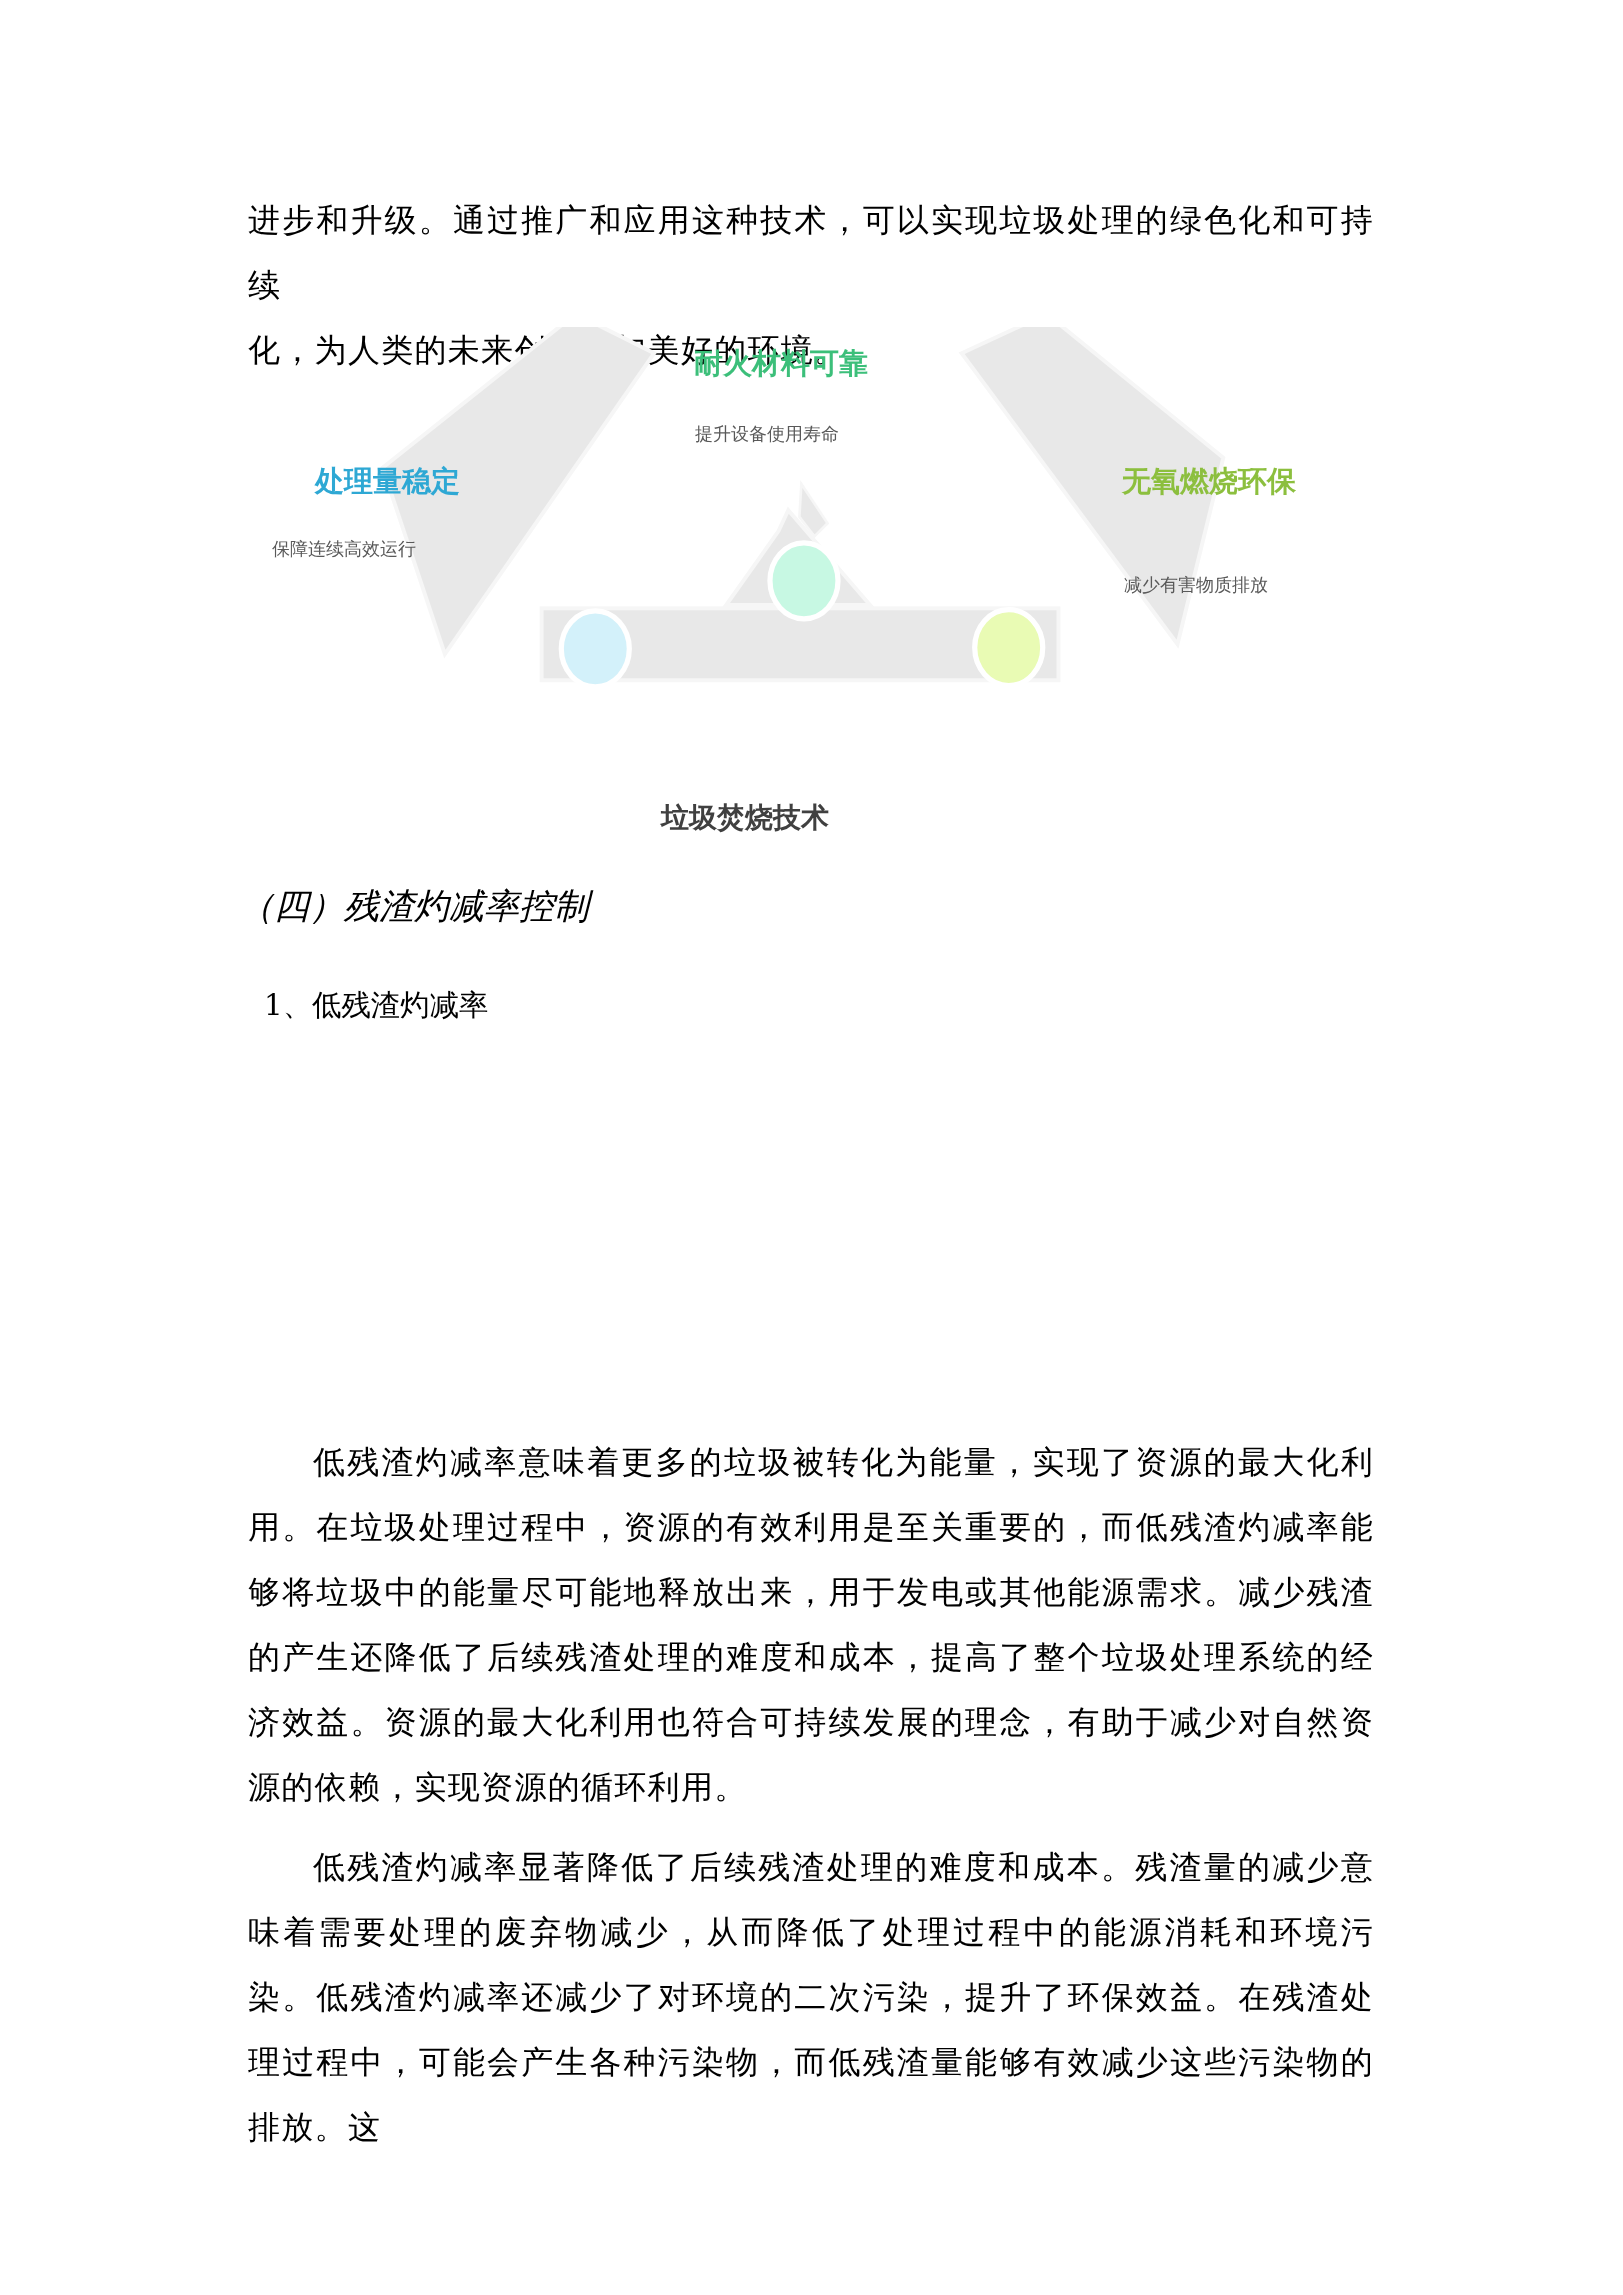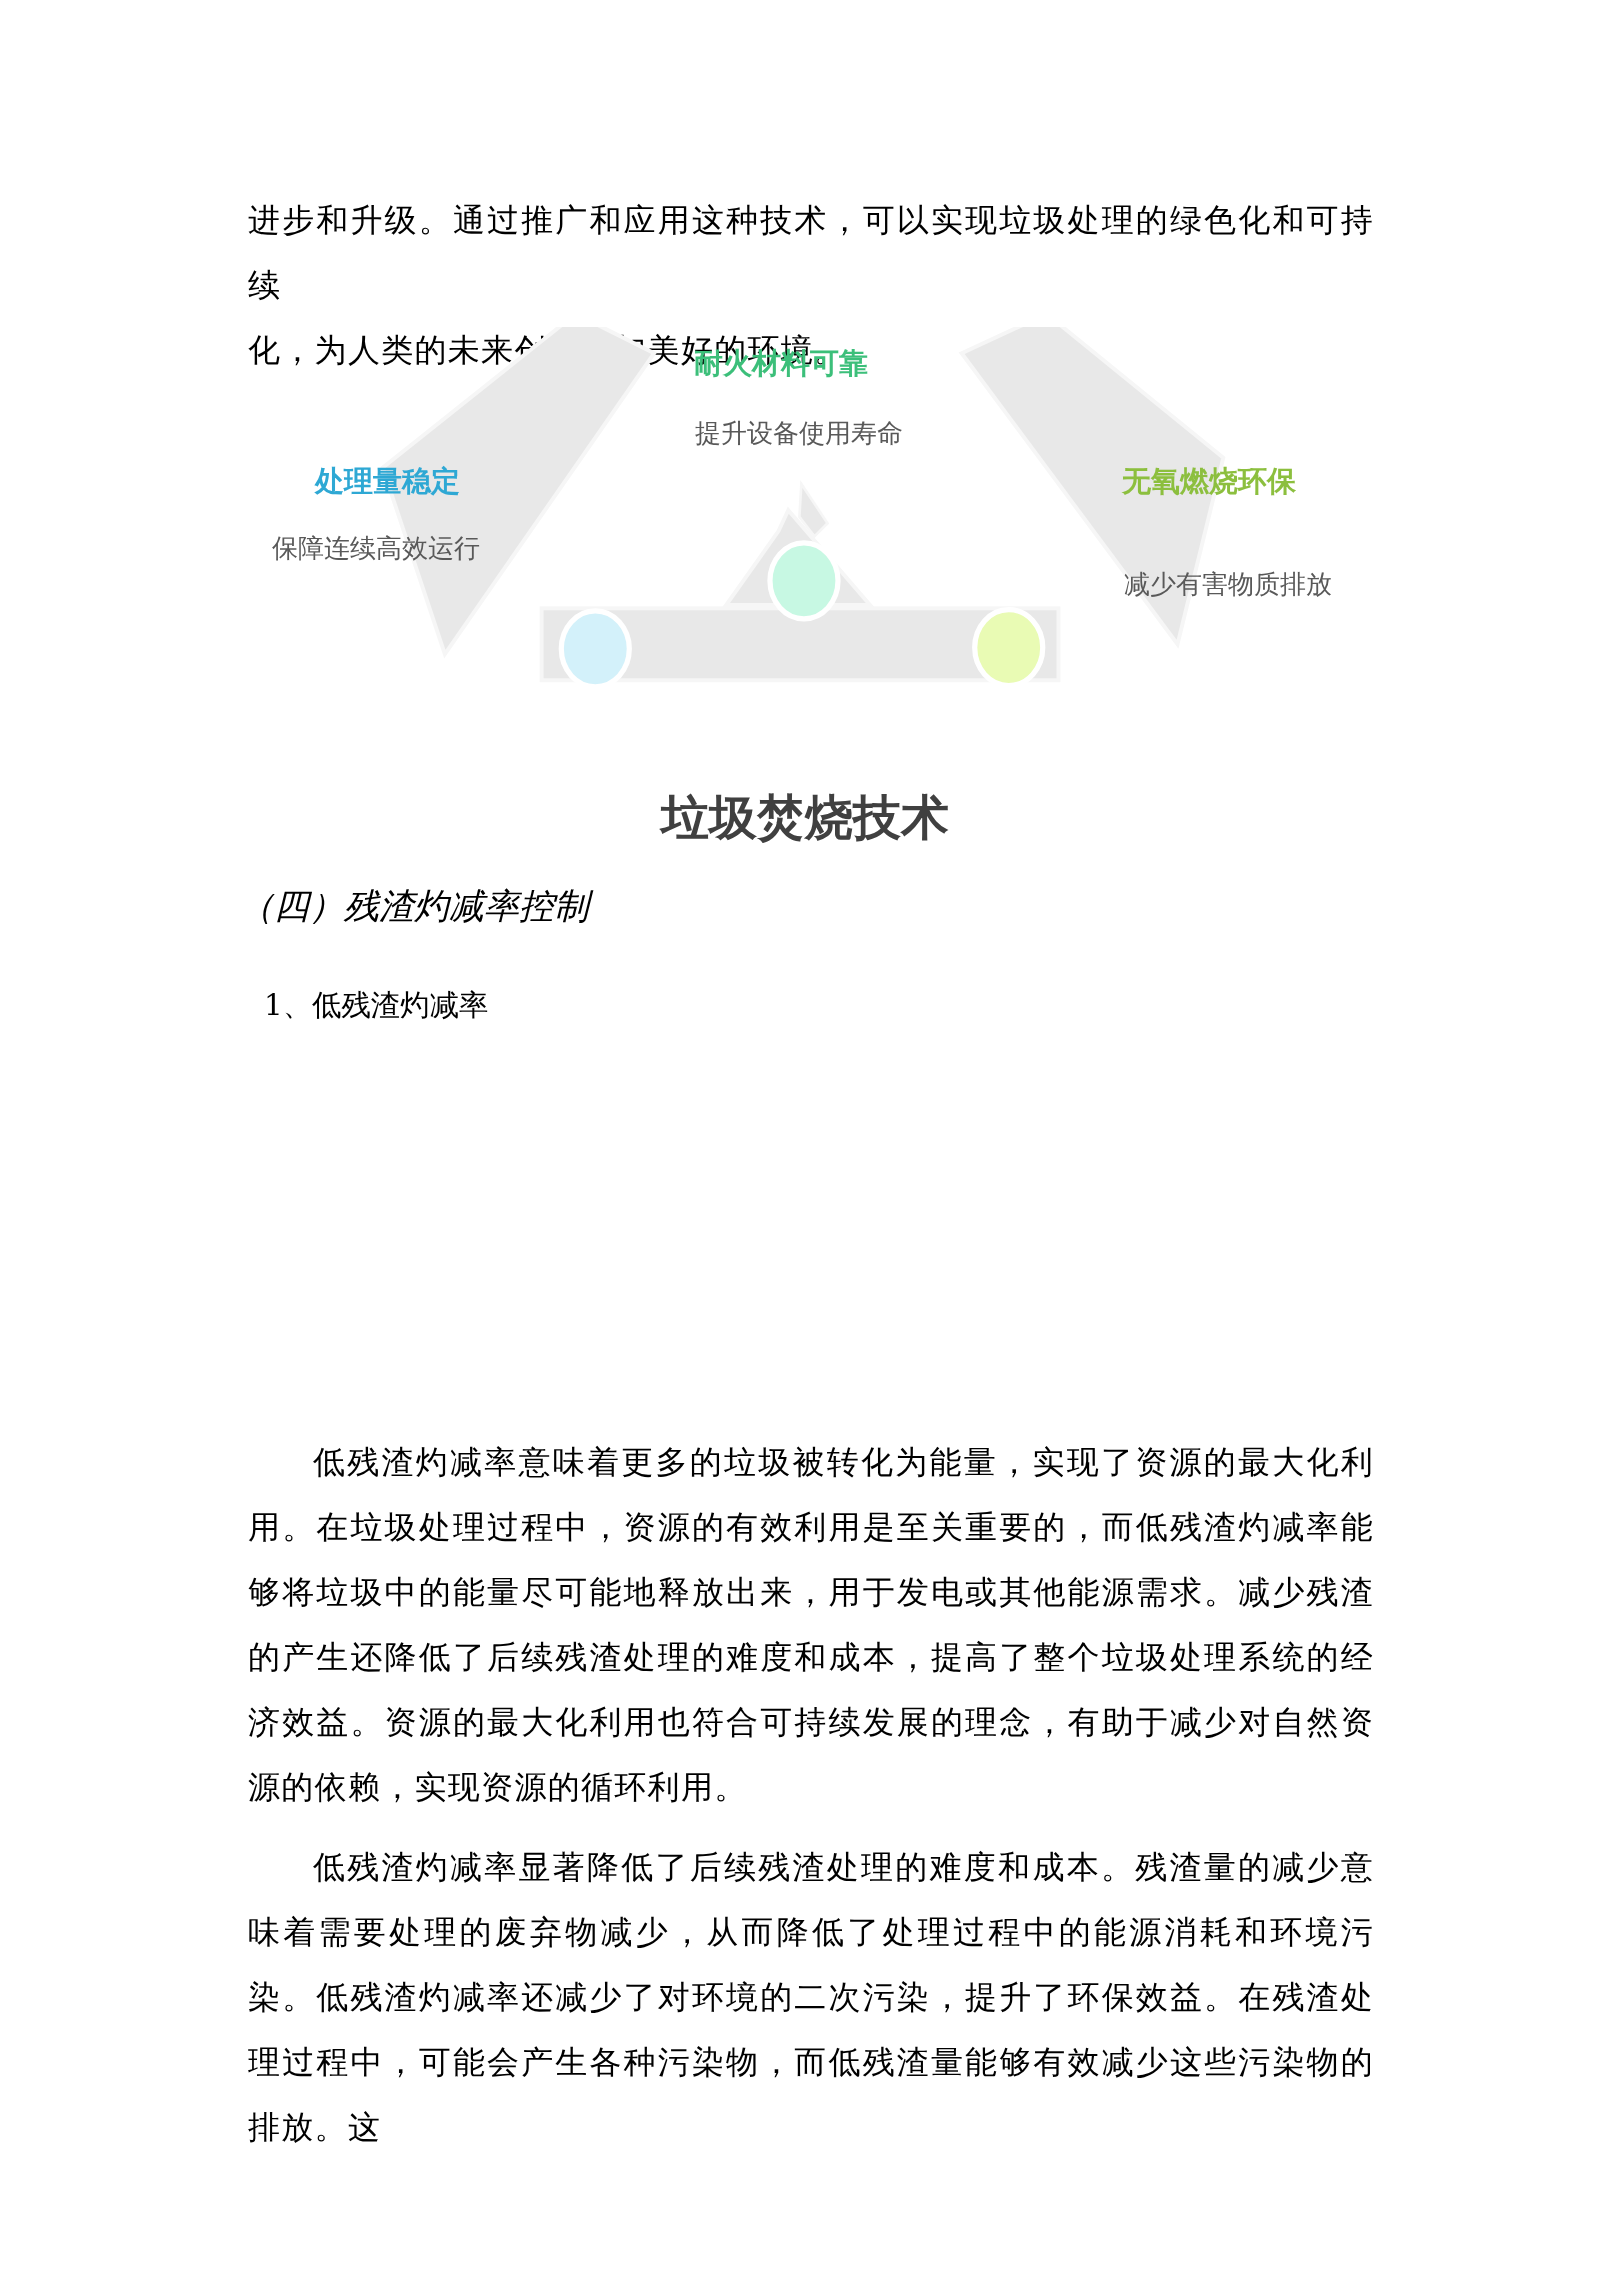--- a/index.html
+++ b/index.html
@@ -7,23 +7,23 @@
          font-family: "DejaVu Serif", "Liberation Serif", serif; color: #000; }
   .page { position: absolute; left: 0; top: 0; width: 1623px; height: 2295px; }
   .body-text { position: absolute; left: 248px; width: 1126px; font-size: 32px;
                line-height: 65px; text-align: justify; letter-spacing: 1.3px; margin: 0; }
   .indent { text-indent: 65px; }
   .heading { position: absolute; left: 239px; font-size: 35px; line-height: 46px; margin: 0; font-style: italic; }
   .subheading { position: absolute; left: 248px; font-size: 29.4px; line-height: 39px; margin: 16px; }
   .diagram { position: absolute; left: 0; top: 327px; width: 1623px; height: 543px; }
   .dlabel { position: absolute; font-family: "DejaVu Sans", "Liberation Sans", sans-serif;
             font-weight: bold; font-size: 29px; line-height: 46px; white-space: nowrap; }
-  .dsub { position: absolute; font-size: 26px; line-height: 37px; color: #595959; white-space: nowrap; }
+  .dsub { position: absolute; font-size: 18px; line-height: 37px; color: #595959; white-space: nowrap; }
   .dtitle { position: absolute; font-family: "DejaVu Sans", "Liberation Sans", sans-serif;
-            font-weight: bold; font-size: 48px; line-height: 59px; color: #404040; white-space: nowrap; }
+            font-weight: bold; font-size: 28px; line-height: 59px; color: #404040; white-space: nowrap; }
 </style>
 </head>
 <body>
 
 <div class="page">
 
   <p class="body-text" style="top:188px;">
     <span>进步和升级。通过推广和应用这种技术，可以实现垃圾处理的绿色化和可持续</span><br>
     <span>化，为人类的未来创造更加美好的环境。</span>
   </p>

